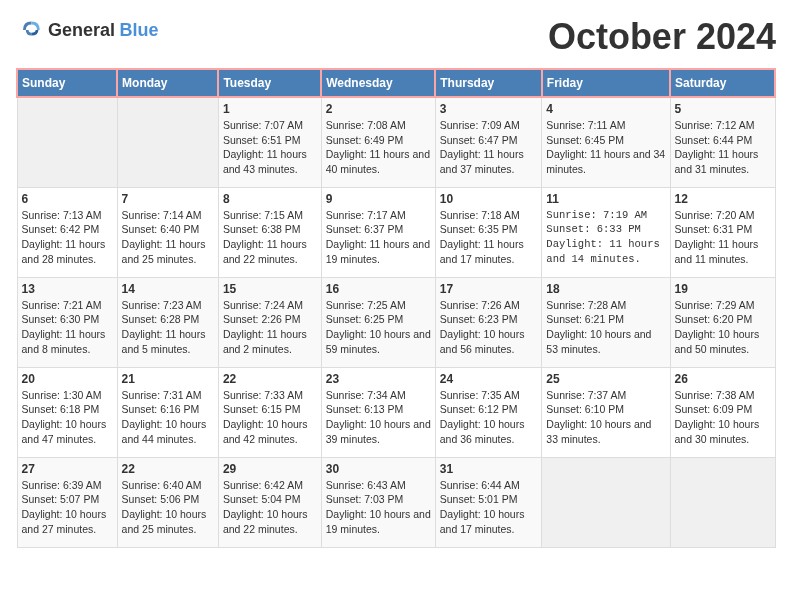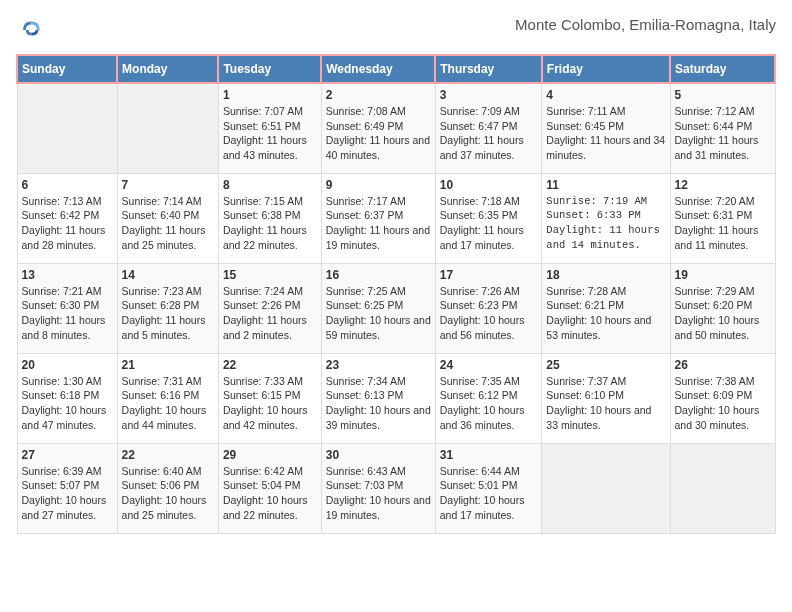--- a/index.html
+++ b/index.html
@@ -99,23 +99,29 @@
 <body>
 
 <div class="header">
   <div class="logo">
     <svg class="logo-icon" viewBox="0 0 40 40" xmlns="http://www.w3.org/2000/svg">
       <path d="M10 20 Q10 8 22 8 L22 12 Q14 12 14 20 Z" fill="#4a7fb5"></path>
       <path d="M14 20 Q14 28 22 28 L22 24 Q18 24 18 20 Z" fill="#4a7fb5"></path>
       <path d="M22 8 Q34 8 34 20 L30 20 Q30 12 22 12 Z" fill="#6bb0e0"></path>
       <path d="M22 28 Q32 28 32 20 L28 20 Q28 24 22 24 Z" fill="#2a5f9e"></path>
     </svg>
+    <div>
+      <div>
+        <span class="logo-text-general">General</span>
+        <span class="logo-text-blue">Blue</span>
+      </div>
+    </div>
   </div>
   <div class="title-block">
-    <div class="subtitle">Monte Colombo, Emilia-Romagna, Italy</div>
+    <div class="month-title">October 2024</div>
   </div>
 </div>
 
 <table>
   <thead>
     <tr>
     <th>Sunday</th>
         <th>Monday</th>
         <th>Tuesday</th>
         <th>Wednesday</th>

